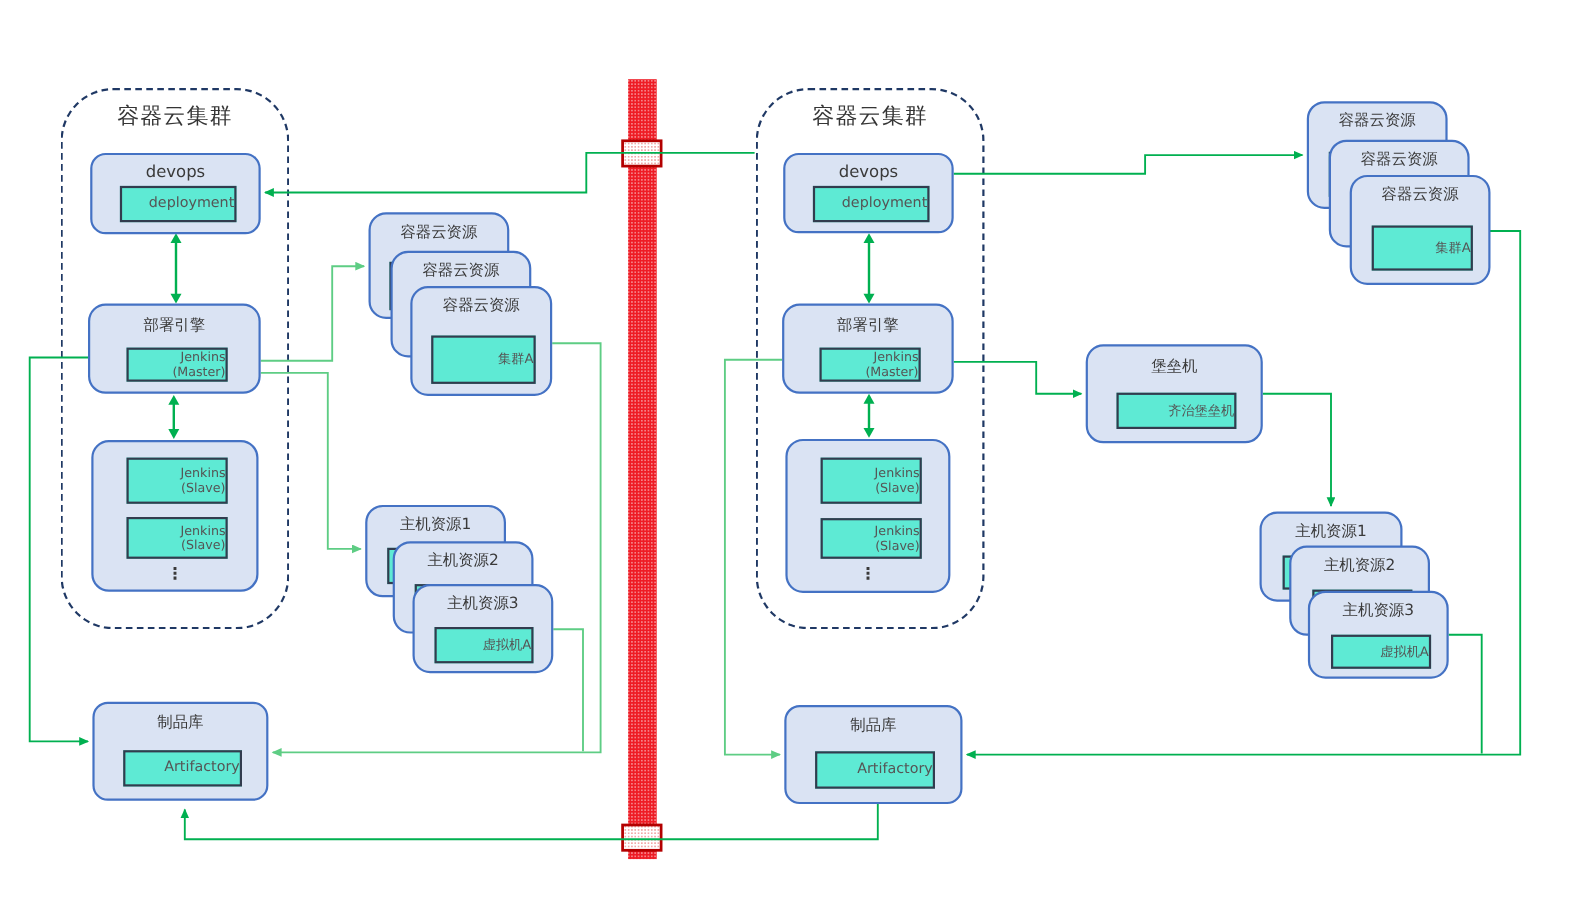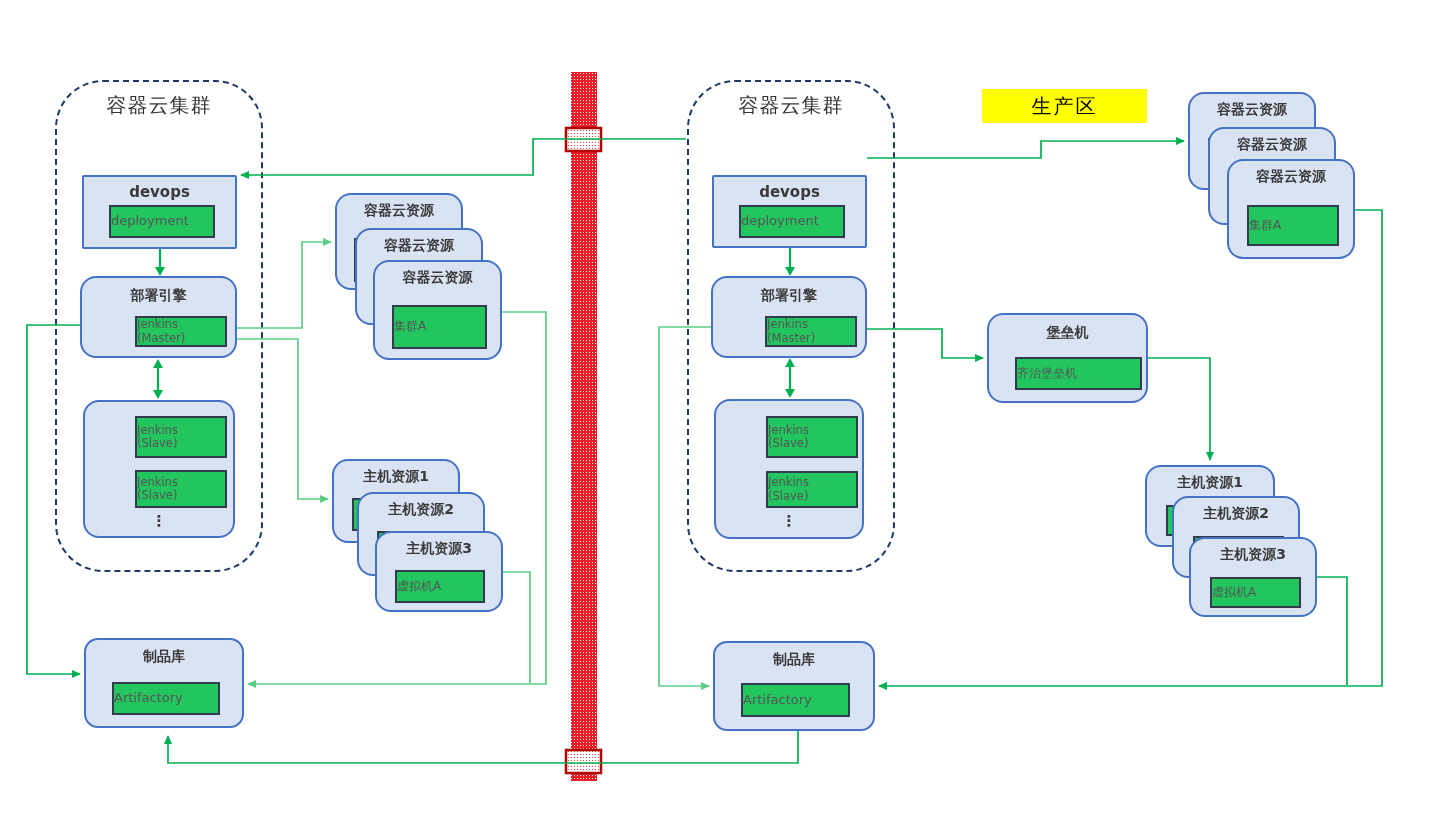--- a/index.html
+++ b/index.html
@@ -2,28 +2,28 @@
 <html><head>
 <meta charset="utf-8">
 <style>
   html,body{margin:0;padding:0;background:#ffffff;}
   .canvas{position:relative;width:1451px;height:816px;background:#ffffff;overflow:hidden;
           font-family:"DejaVu Sans","Liberation Sans",sans-serif;}
   .dashed-box{position:absolute;border:2.5px dashed #1f3864;border-radius:48px;box-sizing:border-box;background:transparent;}
   .cluster-title{position:absolute;text-align:center;font-size:20px;color:#353535;letter-spacing:1px;}
   .zone-label{position:absolute;background:#ffff00;color:#000000;font-size:20px;display:flex;align-items:center;justify-content:center;letter-spacing:2px;}
   .card{position:absolute;background:#dae3f3;border:2px solid #4472c4;border-radius:16px;box-sizing:border-box;}
-  .card.square{border-radius:2px;border-width:2.5px;margin-top:36px;}
-  .card-title{text-align:center;font-size:14px;color:#3a3a3a;padding-top:8px;font-weight:bold;}
+  .card.square{border-radius:14px;border-width:2.5px;}
+  .card-title{text-align:center;font-size:14px;color:#3a3a3a;padding-top:8px;}
   .card-title.big{font-size:15px;padding-top:6px;}
-  .inner{position:absolute;background:#22c55e;border:2.5px solid #323c4e;box-sizing:border-box;
-         display:flex;flex-direction:column;align-items:flex-start;justify-content:center;text-align:center;
+  .inner{position:absolute;background:#5eead4;border:2.5px solid #323c4e;box-sizing:border-box;
+         display:flex;flex-direction:column;align-items:flex-end;justify-content:center;text-align:center;
          color:#555555;font-size:13px;line-height:1.15;}
   .inner.small{font-size:12px;}
-  .inner.jenkins{font-size:11.5px;margin-left:20px;}
+  .inner.jenkins{font-size:11.5px;}
   .ellipsis{position:absolute;left:0;right:0;text-align:center;font-size:15px;font-weight:bold;color:#3a3a3a;line-height:1;}
   svg.connectors{position:absolute;left:0;top:0;pointer-events:none;}
 </style>
 </head>
 <body>
 
 <div class="canvas">
 
   <div class="dashed-box" style="left:55px;top:80px;width:208px;height:492px;"></div>
   <div class="cluster-title" style="left:55px;top:92px;width:208px;">容器云集群</div>
@@ -82,21 +82,20 @@
       <polygon points="153,390 163,390 158,399" stroke="none"></polygon>
       <line x1="790" y1="219" x2="790" y2="269"></line>
       <polygon points="785,221 795,221 790,212" stroke="none"></polygon>
       <polygon points="785,267 795,267 790,276" stroke="none"></polygon>
       <line x1="790" y1="365" x2="790" y2="391"></line>
       <polygon points="785,367 795,367 790,358" stroke="none"></polygon>
       <polygon points="785,389 795,389 790,398" stroke="none"></polygon>
     </g>
   </svg>
 
-  <div class="zone-label" style="left:982px;top:89px;width:165px;height:34px;">生产区</div>
 
   <div class="card square" style="left:82px;top:139px;width:155px;height:74px;">
     <div class="card-title big">devops</div>
     <div class="inner" style="left:25px;top:28px;width:106px;height:33px;">
       <span>deployment</span>
     </div>
   </div>
 
   <div class="card" style="left:80px;top:276px;width:157px;height:82px;">
     <div class="card-title" style="padding-top:9px;">部署引擎</div>
@@ -184,21 +183,21 @@
 
   <div class="card" style="left:713px;top:641px;width:162px;height:90px;border-radius:14px;">
     <div class="card-title">制品库</div>
     <div class="inner" style="left:26px;top:40px;width:109px;height:34px;">
       <span>Artifactory</span>
     </div>
   </div>
 
   <div class="card" style="left:987px;top:313px;width:161px;height:90px;">
     <div class="card-title" style="padding-top:9px;">堡垒机</div>
-    <div class="inner small" style="left:26px;top:42px;width:127px;height:33px;">
+    <div class="inner small" style="left:26px;top:42px;width:109px;height:33px;">
       <span>齐治堡垒机</span>
     </div>
   </div>
 
   <div class="card" style="left:1188px;top:92px;width:128px;height:98px;">
     <div class="card-title" style="padding-top:7px;">容器云资源</div>
     <div class="inner" style="left:18px;top:44px;width:92px;height:41px;"></div>
   </div>
   <div class="card" style="left:1208px;top:127px;width:128px;height:98px;">
     <div class="card-title" style="padding-top:7px;">容器云资源</div>

